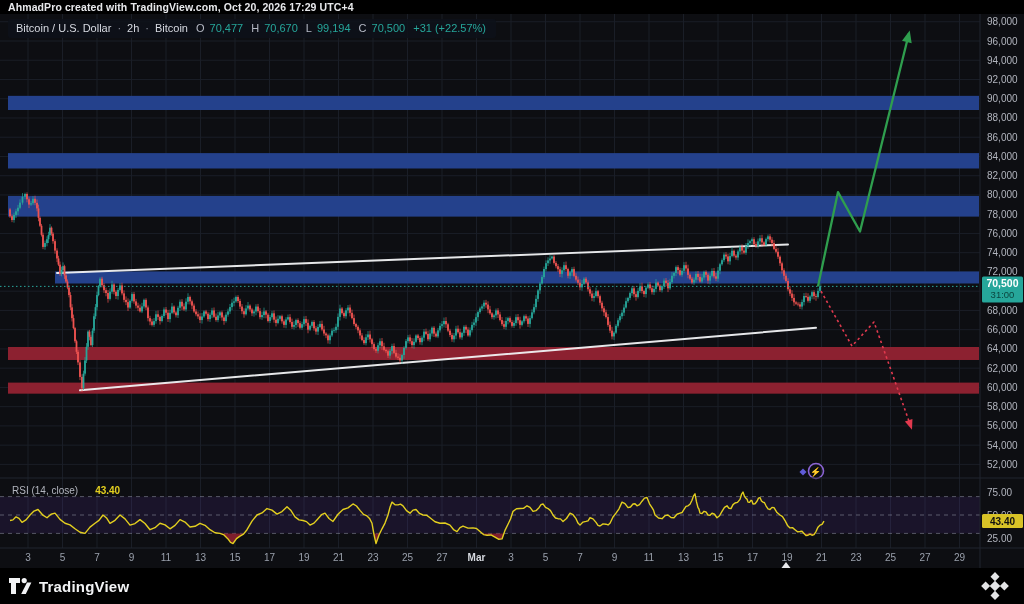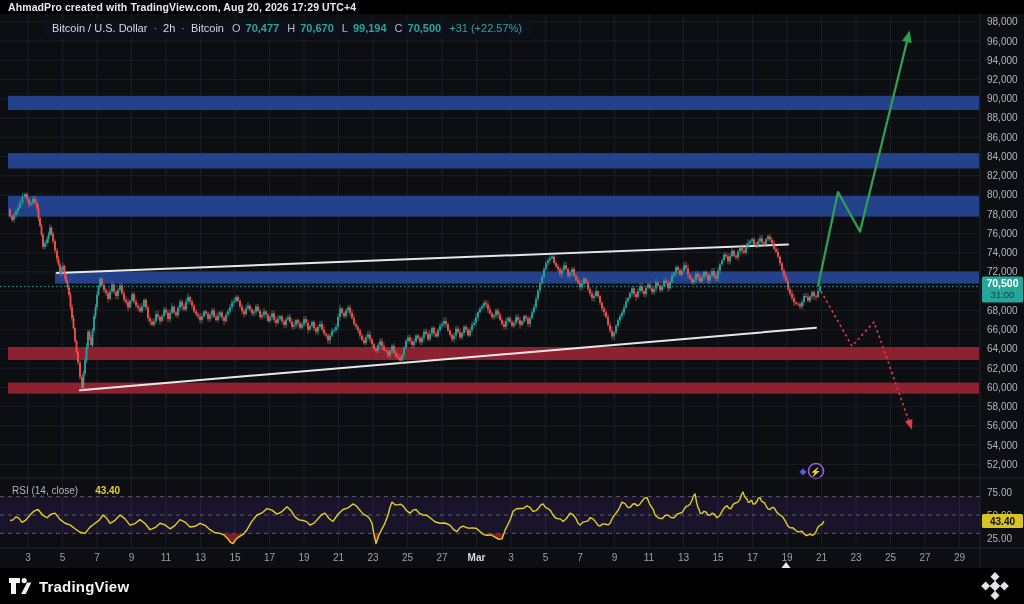--- a/index.html
+++ b/index.html
@@ -1,38 +1,38 @@
 <!DOCTYPE html>
 <html><head>
 <meta charset="utf-8">
 <style>
   html,body{margin:0;padding:0;background:#000;}
   *{box-sizing:border-box;font-family:"Liberation Sans",sans-serif;}
   .stage{position:relative;width:1024px;height:604px;background:#000;overflow:hidden;}
   #chart-svg{position:absolute;left:0;top:0;}
   .top-bar{position:absolute;left:8px;top:1px;z-index:5;font-size:10.5px;font-weight:600;color:#e7e8eb;letter-spacing:.1px;}
   .symbol-row{position:absolute;left:8px;top:19px;z-index:5;display:flex;gap:5px;
-    background:rgba(14,17,25,.88);padding:3px 10px 4px 8px;border-radius:3px;font-size:11px;color:#d6d9e0;margin-left:36px;}
+    background:rgba(14,17,25,.88);padding:3px 10px 4px 8px;border-radius:3px;font-size:11px;color:#d6d9e0;}
   .symbol-row .sep{color:#8b8f9b;margin:0 1px;}
   .symbol-row .olabel{color:#b6bac5;margin-left:3px;}
-  .symbol-row .oval{color:#26a69a;font-weight:bold;}
+  .symbol-row .oval{color:#26a69a;}
   .symbol-row .chg{color:#26a69a;margin-left:3px;}
   .rsi-row{position:absolute;left:12px;top:485px;z-index:5;font-size:10px;color:#b2b5be;display:flex;gap:17px;align-items:center;}
   .rsi-row .rsi-val{color:#e3cf1f;font-weight:700;}
   .bottom-bar{position:absolute;left:0;bottom:0;width:1024px;height:36px;background:#000;z-index:6;
     display:flex;align-items:center;justify-content:space-between;padding:0 14px 0 8px;}
   .tv-brand{display:flex;align-items:center;gap:7px;color:#f2f3f5;font-size:15px;font-weight:700;letter-spacing:.2px;}
   .watermark{display:flex;align-items:center;gap:9px;color:#d5d6d8;font-size:23px;font-weight:400;}
 </style>
 </head>
 <body>
 
 <div class="stage">
   <div class="top-bar">
-    <span>AhmadPro created with TradingView.com, Aug 20, 2026 17:29 UTC+4</span>
+    <span>AhmadPro created with TradingView.com, Oct 20, 2026 17:29 UTC+4</span>
   </div>
 
   <svg id="chart-svg" width="1024" height="604">
       <rect x="0" y="14" width="1024" height="554" fill="#0d0e12"></rect>
       <line x1="0" y1="21.7546" x2="980" y2="21.7546" stroke="#1a1e27" stroke-width="1"></line>
       <line x1="0" y1="41" x2="980" y2="41" stroke="#1a1e27" stroke-width="1"></line>
       <line x1="0" y1="60.245400000000004" x2="980" y2="60.245400000000004" stroke="#1a1e27" stroke-width="1"></line>
       <line x1="0" y1="79.49080000000001" x2="980" y2="79.49080000000001" stroke="#1a1e27" stroke-width="1"></line>
       <line x1="0" y1="98.7362" x2="980" y2="98.7362" stroke="#1a1e27" stroke-width="1"></line>
       <line x1="0" y1="117.9816" x2="980" y2="117.9816" stroke="#1a1e27" stroke-width="1"></line>

